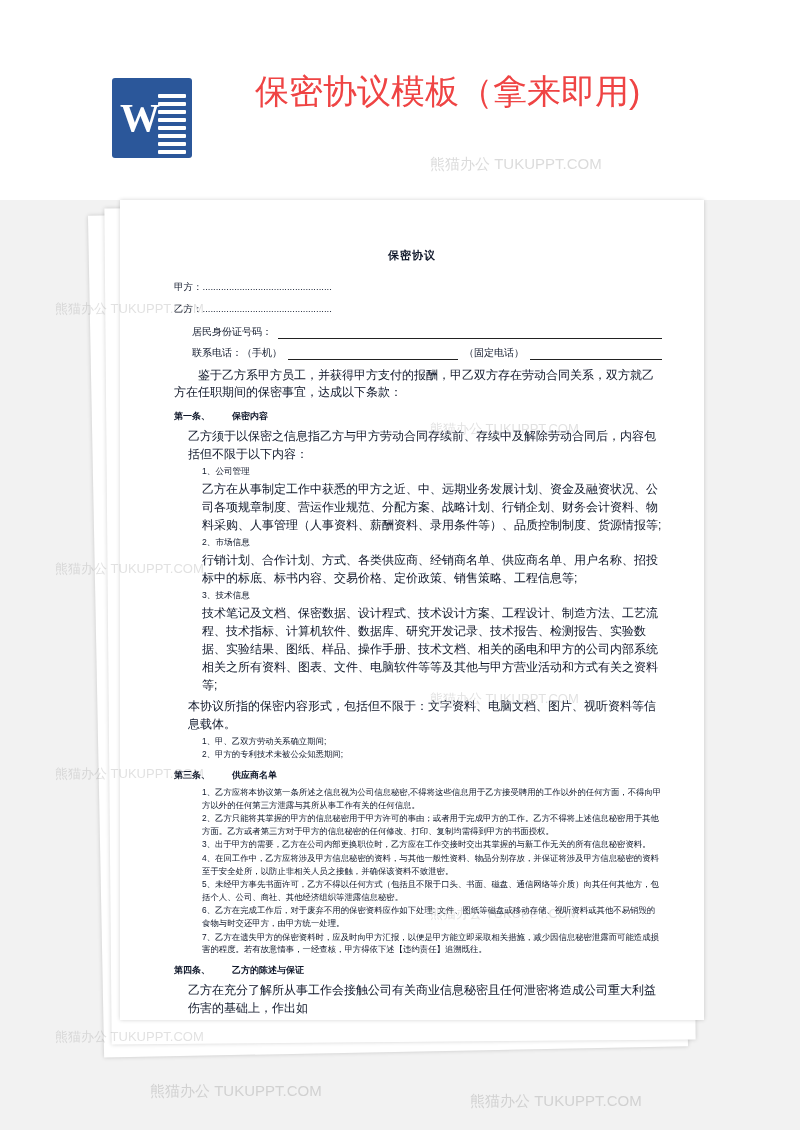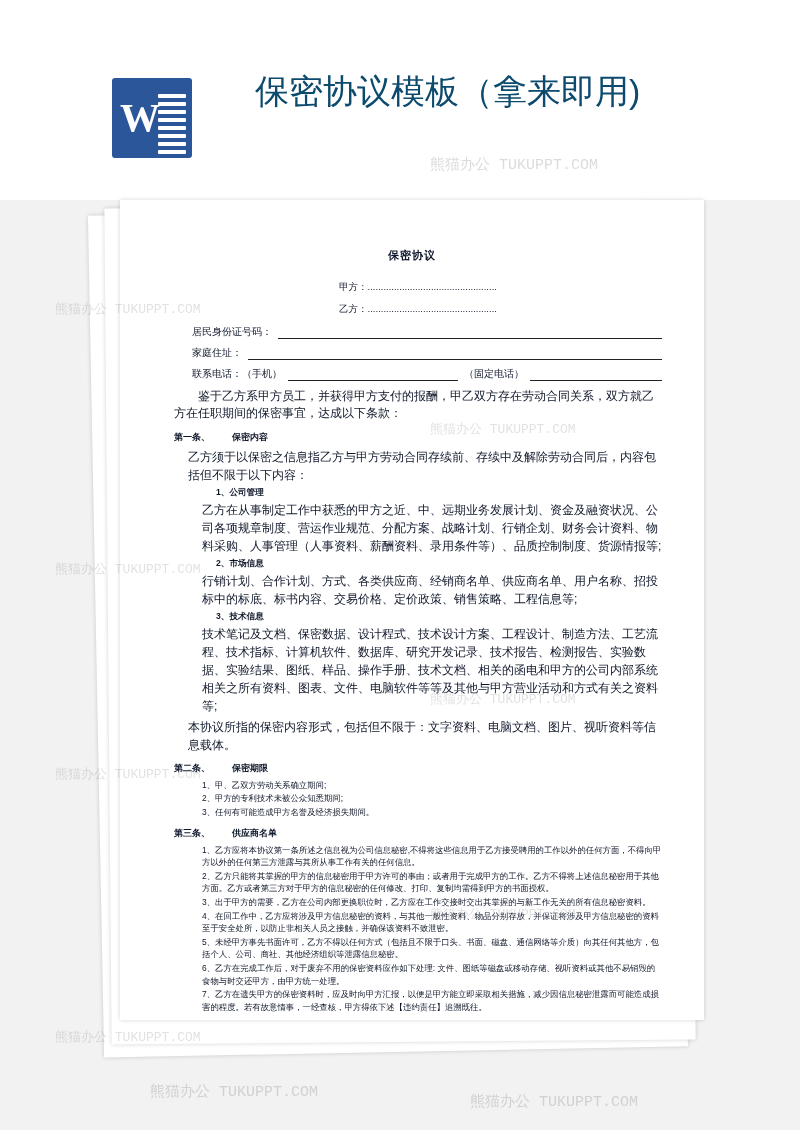--- a/index.html
+++ b/index.html
@@ -27,21 +27,21 @@
     line-height:40px;
   }
   .word-logo .lines{
     position:absolute;right:6px;top:16px;width:28px;height:48px;
   }
   .word-logo .lines i{
     display:block;height:4px;background:#fff;margin-bottom:4px;border-radius:1px;
   }
   .doc-title{
     position:absolute;left:255px;top:68px;width:470px;
-    font-size:34px;line-height:46px;color:#0c4a6e;
+    font-size:34px;line-height:46px;color:#ef4444;
     font-family:"Liberation Sans","DejaVu Sans",sans-serif;
   }
   
   .page-stack{
     position:absolute;left:0;top:0;width:800px;height:1130px;
   }
   .sheet{
     position:absolute;background:#fff;
     box-shadow:0 0 4px rgba(0,0,0,.18);
   }
@@ -54,21 +54,21 @@
     padding:0;box-sizing:border-box;
     color:#0f172a;
     font-family:"Liberation Sans","DejaVu Sans",sans-serif;
     overflow:hidden;
   }
   .doc-inner{padding:48px 42px 10px 42px;}
   .d-title{
     text-align:center;font-size:11px;font-weight:bold;margin-bottom:18px;letter-spacing:1px;
   }
   .party-line{
-    font-size:9.5px;margin:0 0 9px 12px;text-align:center;
+    font-size:9.5px;margin:0 0 9px 12px;
   }
   .field-row{
     font-size:10px;margin:0 0 7px 30px;display:flex;align-items:flex-end;
   }
   .field-row .lab{white-space:nowrap;}
   .field-row .ln{
     flex:1;border-bottom:1px solid #222;height:10px;margin-left:6px;
   }
   .field-row .ln.short{flex:0 0 170px;}
   .field-row .mid{white-space:nowrap;margin-left:6px;}
@@ -76,33 +76,33 @@
     font-size:12px;line-height:1.45;text-indent:2em;margin:4px 0 4px 12px;
   }
   .sec-head{
     font-size:9px;font-weight:bold;margin:8px 0 4px 12px;
   }
   .sec-head .sp{display:inline-block;width:22px;}
   .body-ind{
     font-size:12px;line-height:1.5;margin:2px 0 2px 26px;text-indent:0;
   }
   .sub-head{
-    font-size:8.6px;font-weight:bold;margin:3px 0 2px 54px;
+    font-size:8.6px;font-weight:normal;margin:3px 0 2px 40px;
   }
   .sub-body{
     font-size:12px;line-height:1.5;margin:0 0 3px 40px;
   }
   .num-item{
     font-size:8.4px;line-height:1.5;margin:1px 0 1px 40px;
   }
   
   .wm{
     position:absolute;color:rgba(120,120,120,0.22);
     font-size:13px;white-space:nowrap;
-    font-family:Liberation Mono, monospace;
+    font-family:Liberation Sans, sans-serif;
     pointer-events:none;
   }
   .wm.big{font-size:15px;color:rgba(110,110,110,0.25);}
 </style>
 </head>
 <body>
 
 <div class="header">
   <div class="word-logo">
     <div class="w">W</div>
@@ -132,24 +132,20 @@
     <div class="d-title">保密协议</div>
 
     <div class="party-line">甲方：.................................................</div>
     <div class="party-line">乙方：.................................................</div>
 
     <div class="field-row">
       <span class="lab">居民身份证号码：</span>
       <span class="ln"></span>
     </div>
     <div class="field-row">
-      <span class="lab">家庭住址：</span>
-      <span class="ln"></span>
-    </div>
-    <div class="field-row">
       <span class="lab">联系电话：（手机）</span>
       <span class="ln short"></span>
       <span class="mid">（固定电话）</span>
       <span class="ln"></span>
     </div>
 
     <div class="para">鉴于乙方系甲方员工，并获得甲方支付的报酬，甲乙双方存在劳动合同关系，双方就乙方在任职期间的保密事宜，达成以下条款：</div>
 
     <div class="sec-head">
       <span>第一条、</span><span class="sp"></span><span>保密内容</span>
@@ -166,31 +162,25 @@
     </div>
     <div class="sub-body">行销计划、合作计划、方式、各类供应商、经销商名单、供应商名单、用户名称、招投标中的标底、标书内容、交易价格、定价政策、销售策略、工程信息等;</div>
 
     <div class="sub-head">
       <span>3、</span><span>技术信息</span>
     </div>
     <div class="sub-body">技术笔记及文档、保密数据、设计程式、技术设计方案、工程设计、制造方法、工艺流程、技术指标、计算机软件、数据库、研究开发记录、技术报告、检测报告、实验数据、实验结果、图纸、样品、操作手册、技术文档、相关的函电和甲方的公司内部系统相关之所有资料、图表、文件、电脑软件等等及其他与甲方营业活动和方式有关之资料等;</div>
 
     <div class="body-ind">本协议所指的保密内容形式，包括但不限于：文字资料、电脑文档、图片、视听资料等信息载体。</div>
 
-    <div class="sec-head">
-      <span>第二条、</span><span class="sp"></span><span>保密期限</span>
-    </div>
     <div class="num-item">
       <span>1、</span><span>甲、乙双方劳动关系确立期间;</span>
     </div>
     <div class="num-item">
       <span>2、</span><span>甲方的专利技术未被公众知悉期间;</span>
-    </div>
-    <div class="num-item">
-      <span>3、</span><span>任何有可能造成甲方名誉及经济损失期间。</span>
     </div>
 
     <div class="sec-head">
       <span>第三条、</span><span class="sp"></span><span>供应商名单</span>
     </div>
     <div class="num-item">
       <span>1、</span><span>乙方应将本协议第一条所述之信息视为公司信息秘密,不得将这些信息用于乙方接受聘用的工作以外的任何方面，不得向甲方以外的任何第三方泄露与其所从事工作有关的任何信息。</span>
     </div>
     <div class="num-item">
       <span>2、</span><span>乙方只能将其掌握的甲方的信息秘密用于甲方许可的事由；或者用于完成甲方的工作。乙方不得将上述信息秘密用于其他方面。乙方或者第三方对于甲方的信息秘密的任何修改、打印、复制均需得到甲方的书面授权。</span>

